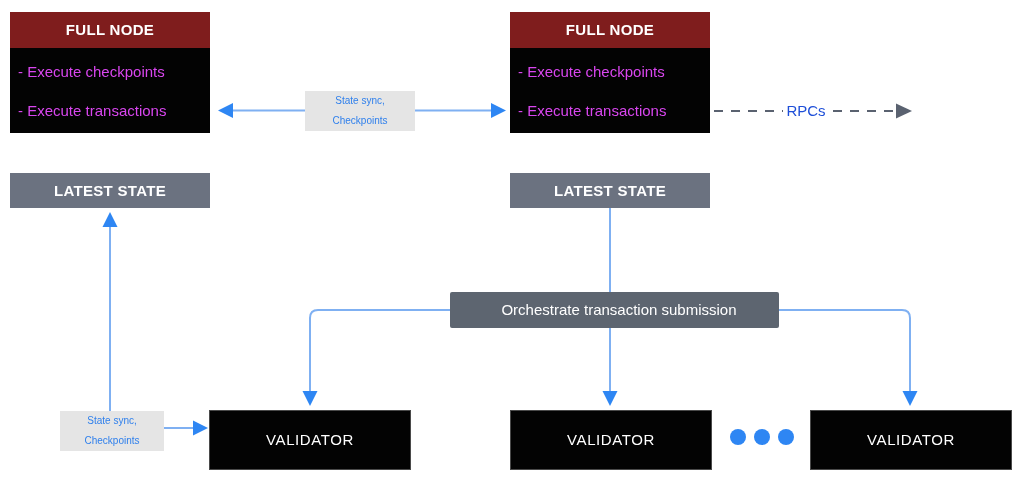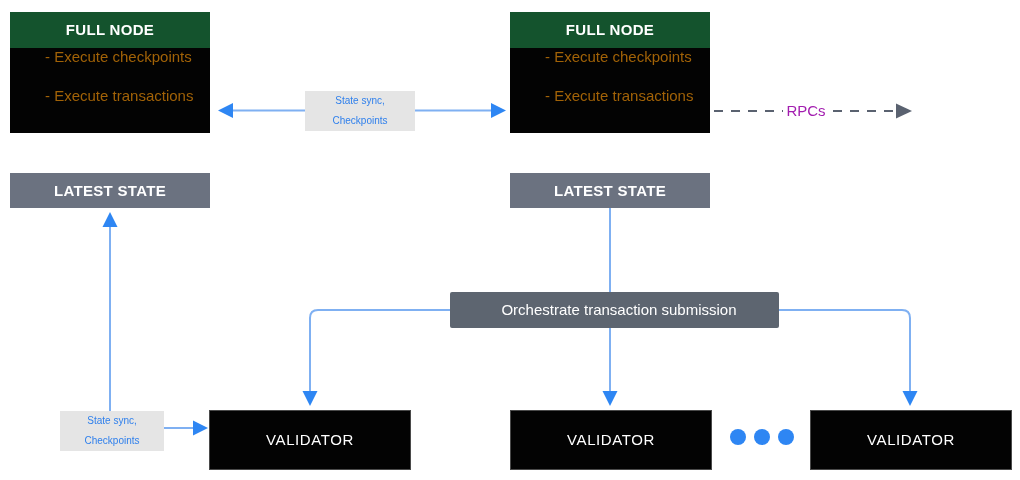--- a/index.html
+++ b/index.html
@@ -5,26 +5,26 @@
   html,body{margin:0;padding:0;background:#ffffff;}
   .canvas{
     position:relative;width:1020px;height:480px;background:#ffffff;overflow:hidden;
     font-family:"Liberation Sans", sans-serif;
   }
   .wires{position:absolute;left:0;top:0;z-index:0;}
 
   
   .fullnode{position:absolute;width:200px;height:196px;z-index:1;display:flex;flex-direction:column;}
   .fullnode .hdr{
-    height:36px;line-height:36px;background:#14532d;color:#ffffff;text-align:center;
+    height:36px;line-height:36px;background:#7f1d1d;color:#ffffff;text-align:center;
     font-size:15px;font-weight:700;letter-spacing:.3px;
   }
   .fullnode .body{
-    flex:1;background:#030303;color:#a16207;font-size:15px;font-weight:500;
-    display:flex;flex-direction:column;justify-content:flex-start;gap:22px;padding-left:35px;
+    flex:1;background:#030303;color:#d946ef;font-size:15px;font-weight:500;
+    display:flex;flex-direction:column;justify-content:center;gap:22px;padding-left:8px;
   }
   .fullnode .ftr{
     height:35px;line-height:35px;background:#6B7280;color:#ffffff;text-align:center;
     font-size:15px;font-weight:700;letter-spacing:.3px;margin-top:40px;
   }
 
   
   .orchestrate{
     position:absolute;left:450px;top:292px;width:320px;height:36px;line-height:36px;
     background:#5D6570;color:#ffffff;text-align:center;font-size:15px;font-weight:500;
@@ -38,21 +38,21 @@
     border:1px solid #4a4a4a;z-index:1;
   }
 
   
   .lbl{
     position:absolute;z-index:2;background:#e5e5e5;text-align:center;
     font-size:10px;line-height:20px;color:#3080EC;
   }
   .lbl-rpcs{
     position:absolute;z-index:2;background:#ffffff;text-align:center;
-    font-size:15px;line-height:20px;color:#a21caf;
+    font-size:15px;line-height:20px;color:#1d4ed8;
   }
 </style>
 </head>
 <body>
 
 <div class="canvas">
 
   <svg class="wires" width="1020" height="480" viewBox="0 0 1020 480">
 
     <g>

